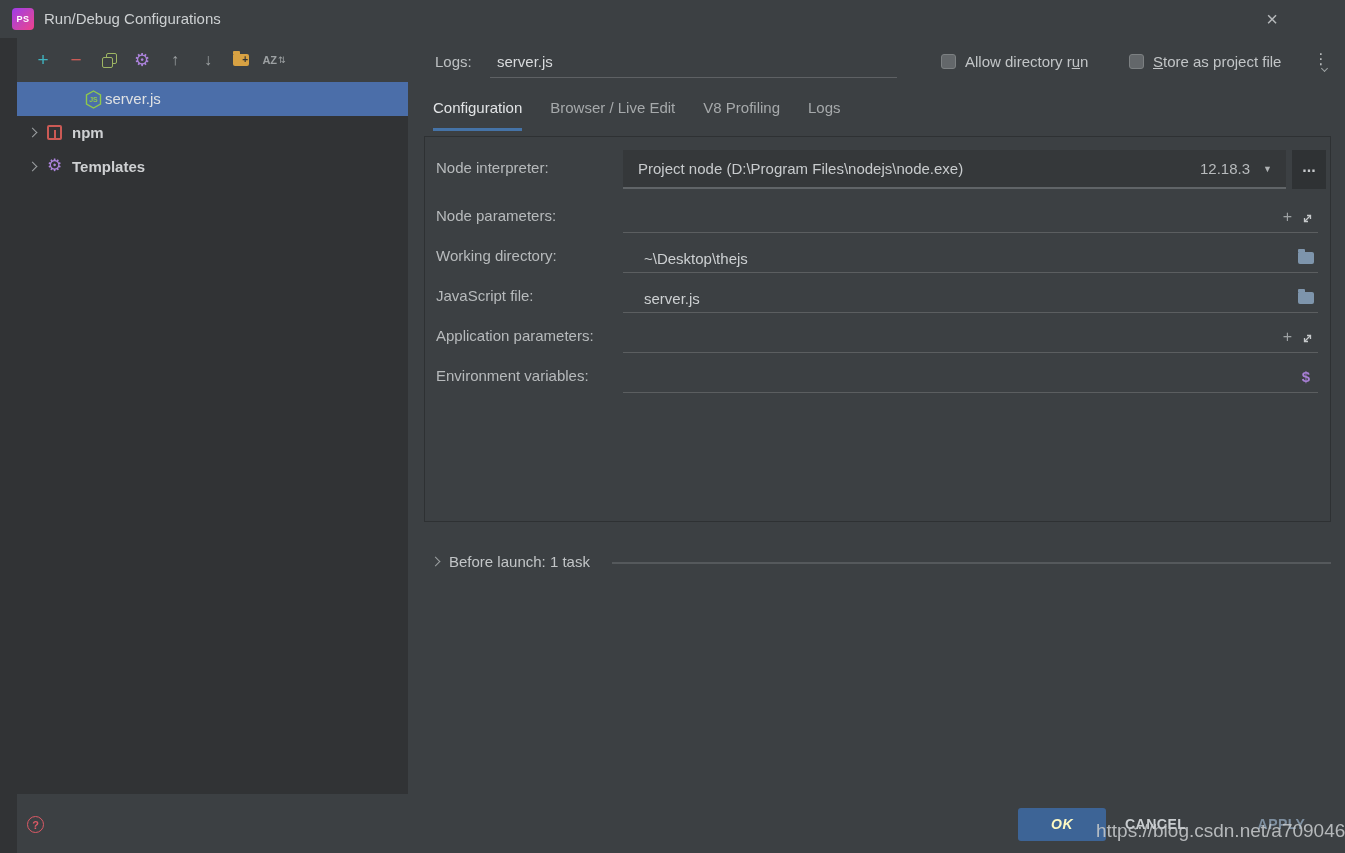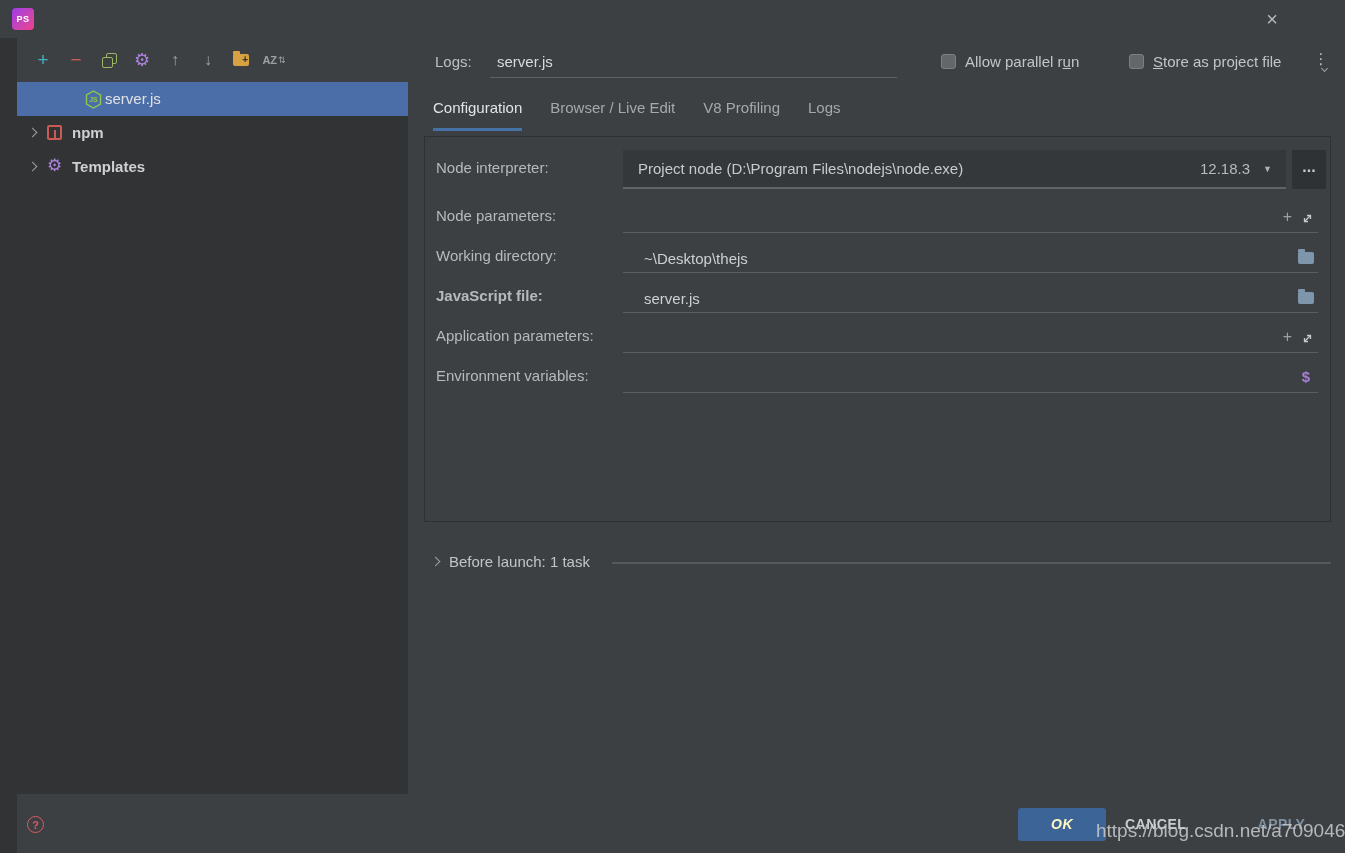--- a/index.html
+++ b/index.html
@@ -95,20 +95,21 @@
     text-align:left; line-height:33px; letter-spacing:.5px; cursor:pointer; }
   .apply-btn { position:absolute; left:1239px; top:808px; width:85px; height:33px; color:#7E8FA0; font-size:14px; font-weight:bold;
     text-align:center; line-height:33px; letter-spacing:.5px; cursor:pointer; }
   .watermark { position:absolute; left:1096px; top:820px; font-size:19px; color:#C6C9CB; opacity:.88; white-space:nowrap; z-index:9; }
 </style>
 </head>
 <body>
 
 <div class="titlebar">
   <div class="app-badge">PS</div>
+  <div class="win-title">Run/Debug Configurations</div>
   <div class="close-btn">×</div>
 </div>
 
 <div class="left-strip"></div>
 
 <div class="toolbar">
   <span class="tb-ico c-add">+</span>
   <span class="tb-ico c-remove">−</span>
   <span class="tb-ico">
       <span class="ico-copy"></span>
@@ -142,21 +143,21 @@
     <span class="t-icon gear-purple">⚙</span>
     <span class="t-label">Templates</span>
   </div>
 </div>
 
 <div class="name-label">Logs:</div>
 <div class="name-value">server.js</div>
 <div class="name-underline"></div>
 
 <div class="checkbox cb1"></div>
-<div class="cb-label cbl1"><span>Allow parallel r</span><span class="mn">u</span><span>n</span></div>
+<div class="cb-label cbl1"><span>Allow directory r</span><span class="mn">u</span><span>n</span></div>
 
 <div class="checkbox cb2"></div>
 <div class="cb-label cbl2"><span class="mn">S</span><span>tore as project file</span></div>
 
 <div class="kebab">⋮</div>
 <div class="kebab-caret"></div>
 
 <div class="tabs">
   <div class="tab selected">Configuration</div>
   <div class="tab">Browser / Live Edit</div>
@@ -188,21 +189,21 @@
         </svg>
     </span>
   </div>
 
   <div class="f-label" style="top:110px;">Working directory:</div>
   <div class="ffield" style="top:109px;">
     <span class="val">~\Desktop\thejs</span>
     <span class="ico-folder"></span>
   </div>
 
-  <div class="f-label" style="top:150px;font-weight:bold;">JavaScript file:</div>
+  <div class="f-label" style="top:150px;">JavaScript file:</div>
   <div class="ffield" style="top:149px;">
     <span class="val">server.js</span>
     <span class="ico-folder"></span>
   </div>
 
   <div class="f-label" style="top:190px;">Application parameters:</div>
   <div class="ffield" style="top:189px;">
     <span class="val"></span>
     <span class="fi fi-add">+</span>
     <span class="fi fi-expand">

